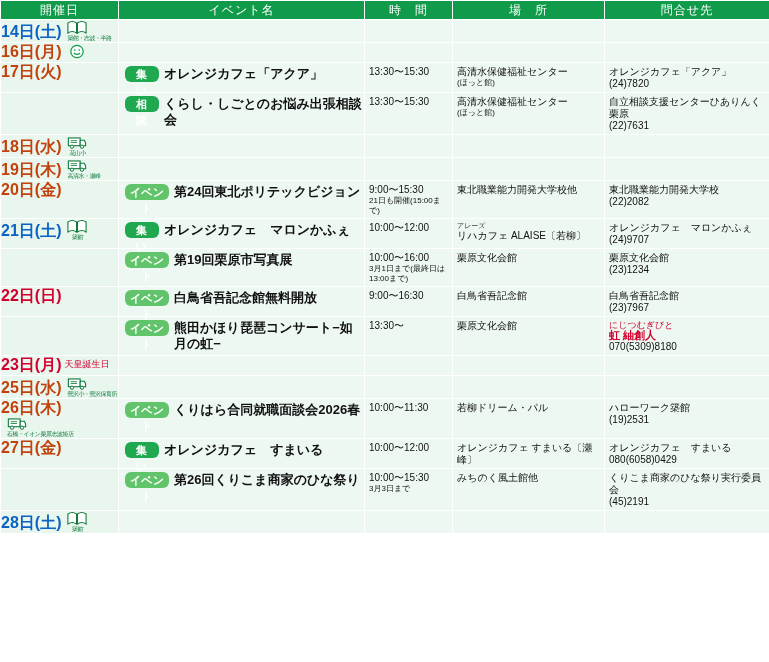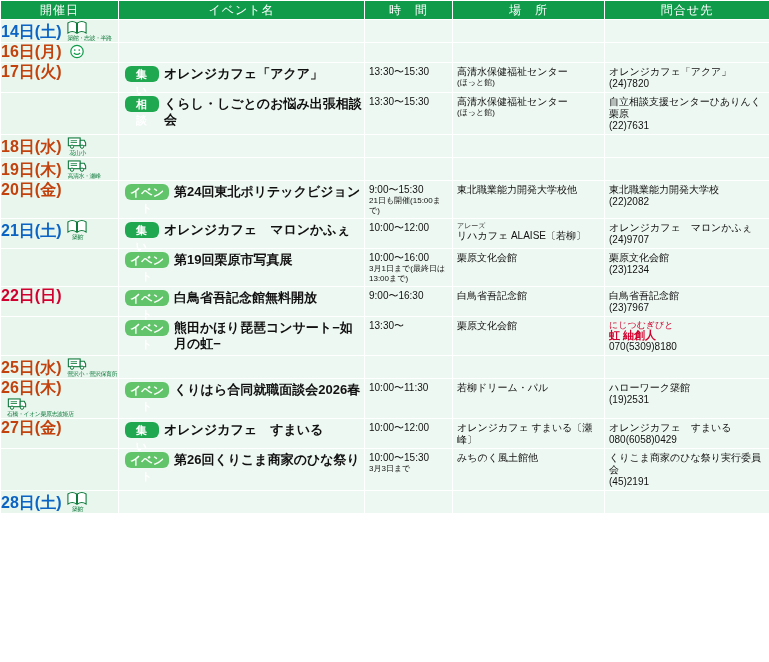--- a/index.html
+++ b/index.html
@@ -416,20 +416,35 @@
         </td>
         <td class="body">
           <div class="cell-txt">
             <span class="contact-red">にじつむぎびと</span>
             <span class="contact-red"><b>虹 紬創人</b></span>
             <span class="sm">070(5309)8180</span>
           </div>
         </td>
       </tr>
       <tr>
+        <td class="date holiday"><span class="d">23日(月)</span><span class="note">天皇誕生日</span></td>
+        <td class="body">
+          <div class="row-inner"></div>
+        </td>
+        <td class="body">
+          <div class="cell-txt"></div>
+        </td>
+        <td class="body">
+          <div class="cell-txt"></div>
+        </td>
+        <td class="body">
+          <div class="cell-txt"></div>
+        </td>
+      </tr>
+      <tr>
         <td class="date wed"><span class="d">25日(水)</span><span class="iconwrap"><svg class="bk" viewBox="0 0 22 16">
               <rect x="1.5" y="3" width="13" height="8.5" fill="#ffffff" stroke="#0f7a3c" stroke-width="1.2"></rect>
               <path d="M14.5 5.5 L19 5.5 L20.5 8.5 L20.5 11.5 L14.5 11.5 Z" fill="#ffffff" stroke="#0f7a3c" stroke-width="1.2"></path>
               <circle cx="5.5" cy="12.6" r="1.8" fill="#ffffff" stroke="#0f7a3c" stroke-width="1.1"></circle>
               <circle cx="16.5" cy="12.6" r="1.8" fill="#ffffff" stroke="#0f7a3c" stroke-width="1.1"></circle>
               <line x1="4" y1="6" x2="11" y2="6" stroke="#0f7a3c" stroke-width="0.9"></line>
               <line x1="4" y1="8" x2="11" y2="8" stroke="#0f7a3c" stroke-width="0.9"></line>
             </svg><span class="icon-lab">鶯沢小・鶯沢保育所</span></span></td>
         <td class="body">
           <div class="row-inner"></div>

